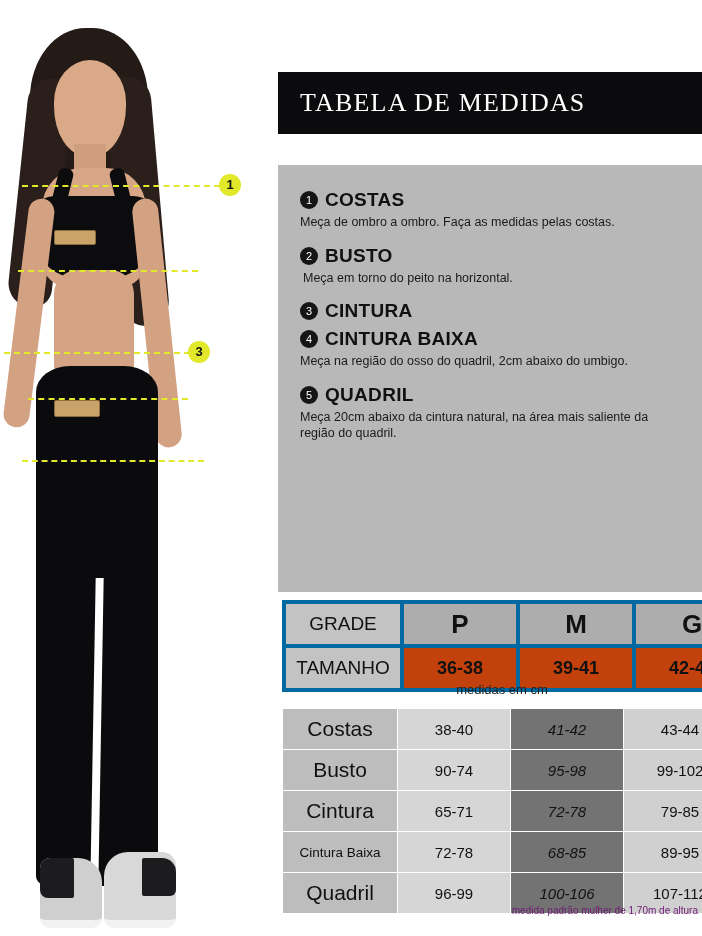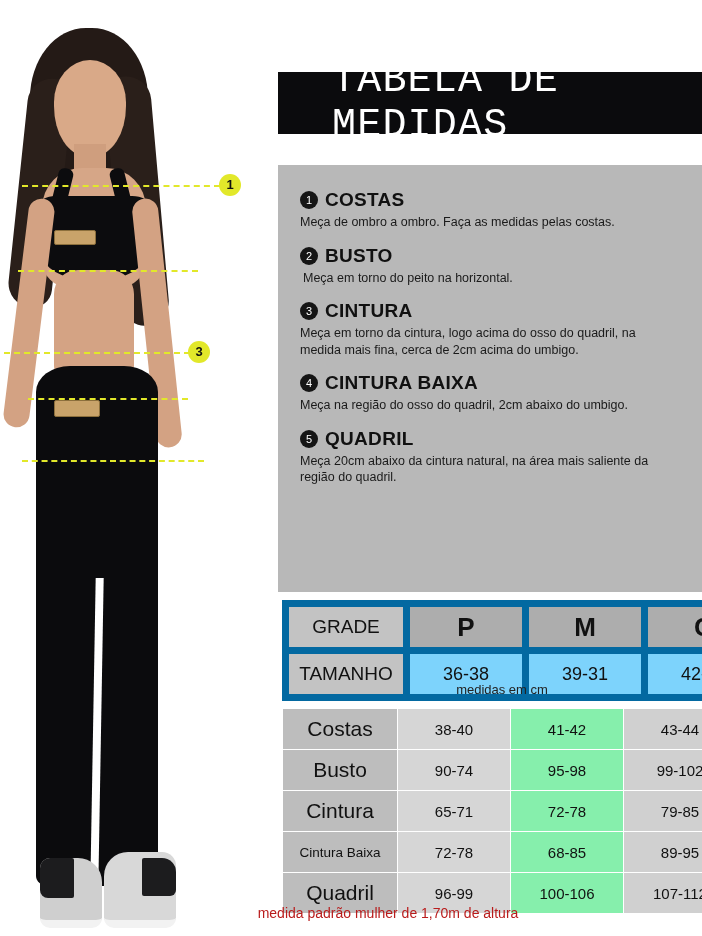--- a/index.html
+++ b/index.html
@@ -221,24 +221,23 @@
     left: 0; top: 72px;
     width: 424px; height: 62px;
     background: #0b0b0d;
     color: #ffffff;
     display: flex;
     align-items: center;
     padding-left: 22px;
     box-sizing: border-box;
   }
   .title-bar .title {
-    font-size: 40px;
+    font-size: 26px;
     letter-spacing: 1.2px;
-    font-family: Liberation Mono, monospace;
-    margin-left: 32px;
+    font-family: Liberation Serif, serif;
   }
 
   .instructions {
     position: absolute;
     left: 0; top: 165px;
     width: 424px;
     height: 427px;
     background: #b8b8b8;
     box-sizing: border-box;
     padding: 24px 18px 10px 22px;
@@ -277,40 +276,40 @@
 
   
   .grade-table {
     position: absolute;
     left: 4px; top: 600px;
     width: 440px;
     border-collapse: collapse;
     table-layout: fixed;
   }
   .grade-table td {
-    border: 7px solid #0369a1;
+    border: 4px solid #0369a1;
     height: 38px;
     text-align: center;
     color: #111111;
   }
   .grade-table .lbl {
     background: #c3c3c3;
     font-size: 19px;
     width: 112px;
   }
   .grade-table .val {
     background: #adadad;
     font-size: 26px;
     font-weight: bold;
     width: 110px;
   }
   .grade-table .size-val {
-    background: #7dd3fc;
+    background: #c2410c;
     font-size: 18px;
-    font-weight: normal;
+    font-weight: bold;
   }
   .unit-note {
     position: absolute;
     left: 4px; top: 682px;
     width: 440px;
     text-align: center;
     font-size: 13px;
     color: #222;
   }
 
@@ -328,30 +327,30 @@
     color: #111111;
     font-size: 15px;
   }
   .meas-table td.name {
     background: #bdbdbd;
     width: 112px;
     font-size: 21px;
   }
   .meas-table td.name.small { font-size: 13.5px; }
   .meas-table td.c1 { background: #d6d6d6; width: 110px; }
-  .meas-table td.c2 { background: #86efac; width: 110px; }
+  .meas-table td.c2 { background: #737373; width: 110px; font-style: italic; }
   .meas-table td.c3 { background: #d0d0d0; width: 110px; }
 
   .footer-note {
     position: absolute;
     left: -200px; top: 905px;
     width: 620px;
-    text-align: center;
-    font-size: 14px;
-    color: #b91c1c;
+    text-align: right;
+    font-size: 10px;
+    color: #701a75;
   }
 </style>
 </head>
 <body>
 
 <div class="page">
 
   <div class="photo-pane">
     <div class="model">
       <div class="hair"></div>
@@ -408,21 +407,20 @@
           <span class="instr-title">BUSTO</span>
         </div>
         <p class="instr-text tight">Meça em torno do peito na horizontal.</p>
       </div>
 
       <div class="instr-item">
         <div class="instr-head">
           <span class="num-dot">3</span>
           <span class="instr-title">CINTURA</span>
         </div>
-        <p class="instr-text">Meça em torno da cintura, logo acima do osso do quadril, na medida mais fina, cerca de 2cm acima do umbigo.</p>
       </div>
 
       <div class="instr-item">
         <div class="instr-head">
           <span class="num-dot">4</span>
           <span class="instr-title">CINTURA BAIXA</span>
         </div>
         <p class="instr-text">Meça na região do osso do quadril, 2cm abaixo do umbigo.</p>
       </div>
 
@@ -440,21 +438,21 @@
       <tbody>
           <tr>
         <td class="lbl">GRADE</td>
         <td class="val">P</td>
         <td class="val">M</td>
         <td class="val">G</td>
       </tr>
       <tr>
         <td class="lbl">TAMANHO</td>
         <td class="val size-val">36-38</td>
-        <td class="val size-val">39-31</td>
+        <td class="val size-val">39-41</td>
         <td class="val size-val">42-44</td>
       </tr>
     </tbody>
       </table>
 
     <div class="unit-note">medidas em cm</div>
 
     <table class="meas-table">
       <tbody>
           <tr>

